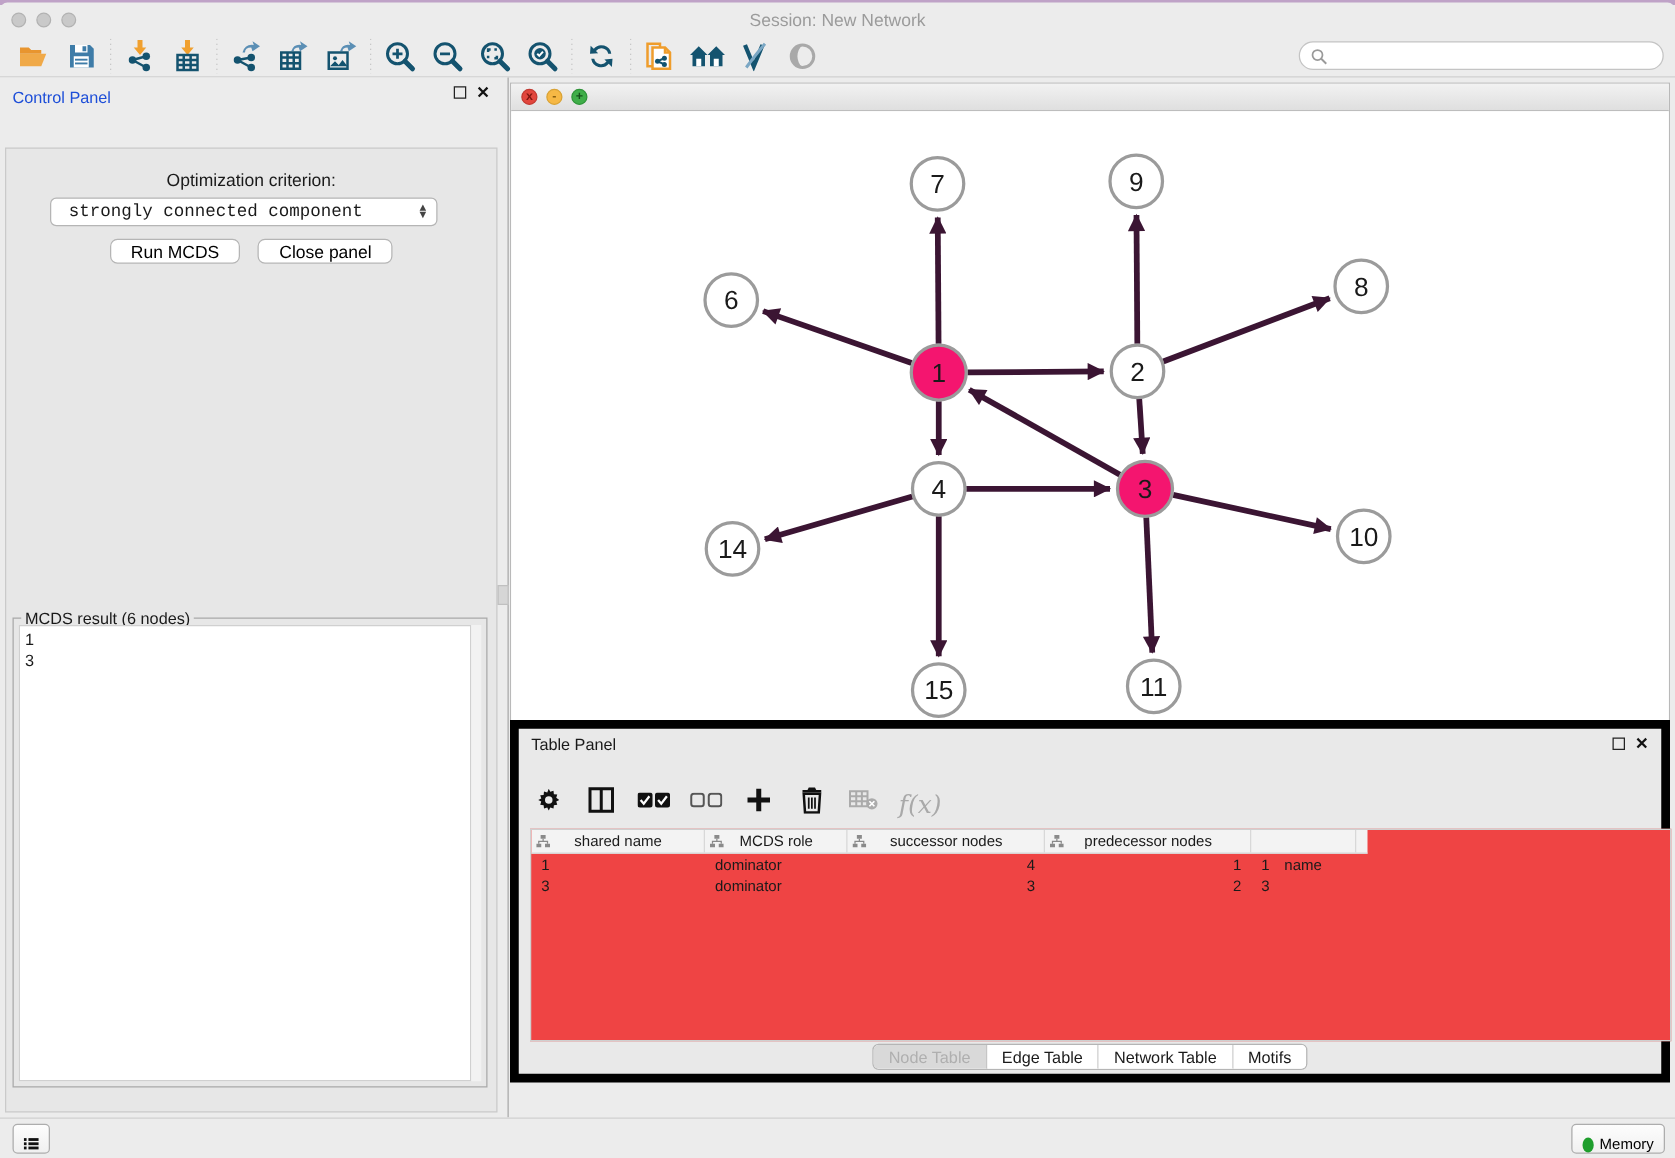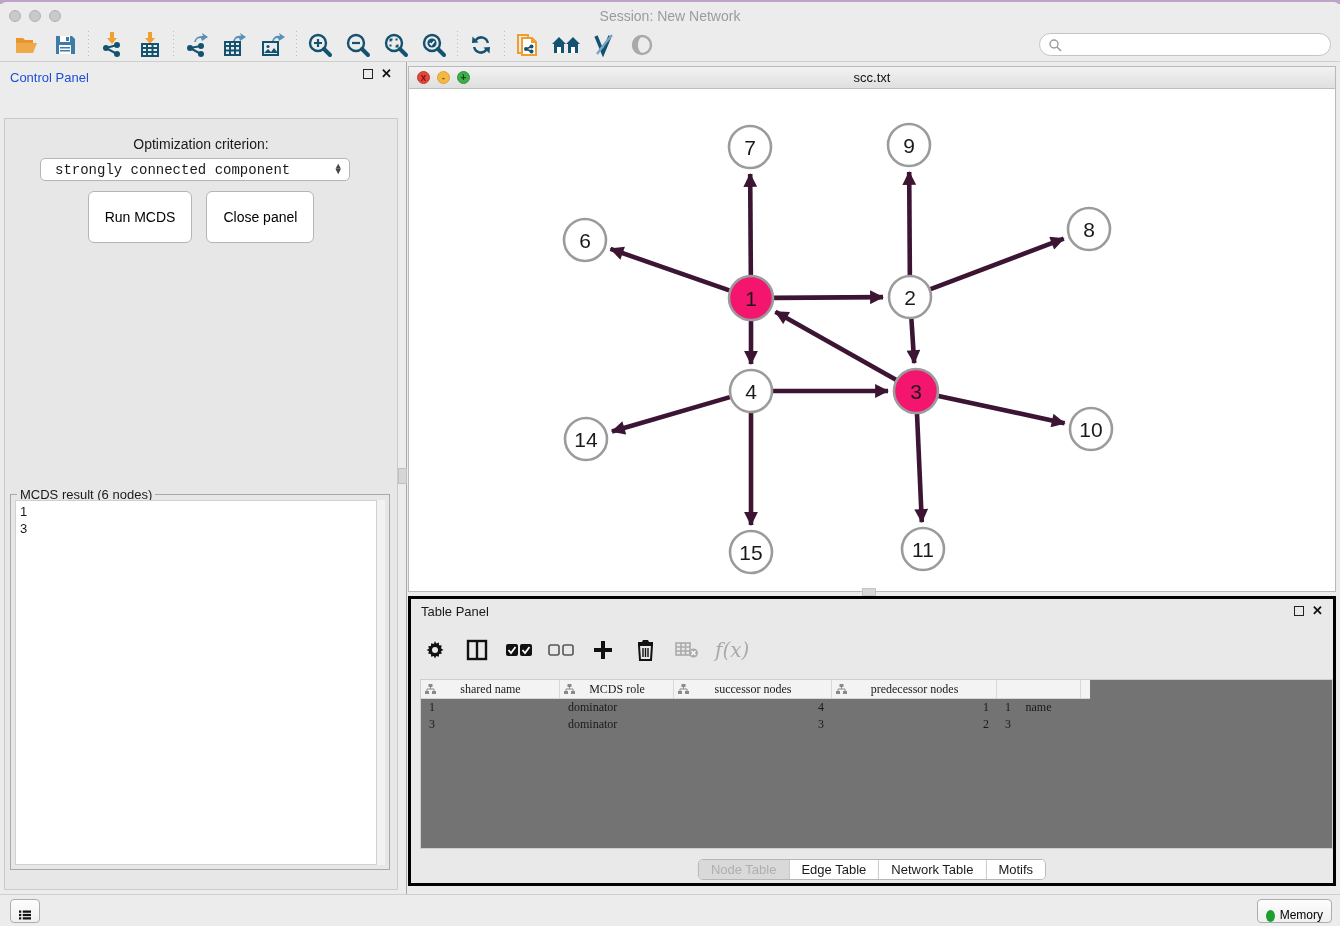--- a/index.html
+++ b/index.html
@@ -29,21 +29,21 @@
   .cp-tabs { position:absolute; top:35px; left:77px; height:21px; display:flex; border:1px solid #ABABAB; border-radius:4px; overflow:hidden; background:#FFF; }
   .cp-tab { padding:2px 12px; font-size:13px; background:#FFF; border-right:1px solid #C4C4C4; display:flex; align-items:center; cursor:pointer; }
   .cp-tab:last-child { border-right:none; }
   .cp-tab.active { background:#DCDCDC; color:#C0C0C0; }
   .cp-content { position:absolute; top:56px; left:4px; right:4px; bottom:4px; background:#E7E7E7; border:1px solid #CACACA; }
   .opt-label { position:absolute; top:74px; left:0; width:100%; text-align:center; font-size:14px; }
   .cp-select { position:absolute; top:96px; left:40px; width:310px; height:23px; background:#FFF; border:1px solid #B5B5B5; border-radius:5px; display:flex; align-items:center; padding:0 8px 0 14px; font-size:14px; cursor:pointer;font-family:Liberation Mono, monospace; }
   .cp-select .sel-text { flex:1; }
   .stepper { display:flex; flex-direction:column; align-items:center; line-height:5px; font-size:9px; color:#444; }
   .cp-btn-row { position:absolute; top:129px; left:0; width:100%; display:flex; justify-content:center; gap:14px; }
-  .push-btn { background:#FFF; border:1px solid #B5B5B5; border-radius:6px; padding:17px 16px; font-size:14px; font-family:"Liberation Sans",sans-serif; cursor:pointer; }
+  .push-btn { background:#FFF; border:1px solid #B5B5B5; border-radius:6px; padding:1px 16px; font-size:14px; font-family:"Liberation Sans",sans-serif; cursor:pointer; }
   .result-group { position:absolute; left:10px; right:12px; top:432px; height:376px; border:1px solid #A9A9A9; background:#E7E7E7; }
   .result-label { position:absolute; top:-8px; left:6px; background:#E7E7E7; padding:0 3px; font-size:13px; }
   .result-text { position:absolute; top:5px; left:4px; right:12px; bottom:4px; background:#FFF; border:1px solid #D0D0D0; font-size:13px; padding:2px 4px; white-space:pre; overflow:hidden; line-height:17px; }
   .result-scroll { position:absolute; top:5px; right:4px; bottom:4px; width:8px; background:#F2F2F2; }
 
   
   .v-divider { position:absolute; left:402px; top:62px; bottom:32px; width:5px; background:#ECECEC; border-right:1px solid #A8A8A8; }
   .v-grip { position:absolute; left:398px; top:468px; width:9px; height:16px; background:#D6D6D6; border:1px solid #C0C0C0; }
   .h-grip { position:absolute; left:862px; top:588px; width:14px; height:8px; background:#D6D6D6; border:1px solid #C5C5C5; }
 
@@ -52,26 +52,26 @@
   .net-titlebar { position:absolute; top:0; left:0; right:0; height:22px; background:linear-gradient(#F2F2F2,#DFDFDF); border-bottom:1px solid #BDBDBD; }
   .net-traffic { position:absolute; left:8px; top:4px; display:flex; gap:7px; }
   .mini-dot { width:13px; height:13px; border-radius:50%; font-size:10px; font-weight:bold; display:flex; align-items:center; justify-content:center; line-height:11px; }
   .mini-red { background:#E2463D; color:#7E1510; border:1px solid #C23B33; }
   .mini-yellow { background:#F6B845; color:#8A6010; border:1px solid #D9A336; }
   .mini-green { background:#3FAE49; color:#14501A; border:1px solid #2F9439; }
   .net-title { position:absolute; top:3px; left:0; right:0; text-align:center; font-size:13px; color:#111; }
   .net-canvas { position:absolute; top:22px; left:0; width:926px; height:502px; background:#FFF; }
 
   
-  .table-panel { position:absolute; left:408px; top:596px; width:928px; height:290px; background:#E9E9E9; border:3px solid #000000; }
+  .table-panel { position:absolute; left:408px; top:576px; width:928px; height:290px; background:#E9E9E9; border:7px solid #000000; }
   .tp-header { position:absolute; top:5px; left:10px; font-size:13px; }
-  .tp-toolbar { position:absolute; top:30px; left:10px; height:42px; display:flex; align-items:center; gap:14px; }
+  .tp-toolbar { position:absolute; top:30px; left:10px; height:42px; display:flex; align-items:flex-end; gap:14px; }
   .tp-tool { background:none; border:none; display:flex; align-items:center; justify-content:center; width:28px; height:30px; cursor:pointer; }
   .fx-label { font-family:"DejaVu Serif", serif; font-style:italic; font-size:20px; color:#A9A9A9; }
-  .tp-table { position:absolute; top:80px; left:9px; width:913px; height:170px; background:#737373; border:1px solid #CFCFCF; overflow:hidden;font-family:Liberation Serif, serif; }
+  .tp-table { position:absolute; top:80px; left:9px; width:913px; height:170px; background:#ef4444; border:1px solid #CFCFCF; overflow:hidden; }
   .tp-head-row { display:flex; height:19px; background:#F3F3F3; border-bottom:1px solid #D5D5D5; width:669px; }
   .tp-col { display:flex; align-items:center; border-right:1px solid #D8D8D8; font-size:12px; position:relative; }
   .tp-col .col-title { flex:1; text-align:center; padding-right:14px; }
   .tp-col.no-icon .col-title { padding-right:0;margin-top:37px; }
   .tree-ico { margin-left:4px; flex:0 0 auto; }
   .tp-row { display:flex; height:17px; font-size:12px; align-items:center; width:669px; }
   .tp-cell { padding:0 8px; overflow:hidden; white-space:nowrap; }
   .tp-tabs { position:absolute; bottom:3px; left:50%; transform:translateX(-50%); display:flex; border:1px solid #B5B5B5; border-radius:5px; overflow:hidden; background:#FFF; height:21px; }
   .tp-tab { padding:2px 12px; font-size:13px; border-right:1px solid #C4C4C4; display:flex; align-items:center; background:#FFF; cursor:pointer; }
   .tp-tab:last-child { border-right:none; }
@@ -270,21 +270,20 @@
 <div class="v-divider"></div>
 <div class="v-grip"></div>
 
 <div class="net-window">
   <div class="net-titlebar">
     <div class="net-traffic">
       <span class="mini-dot mini-red">x</span>
       <span class="mini-dot mini-yellow">-</span>
       <span class="mini-dot mini-green">+</span>
     </div>
-    <div class="net-title">scc.txt</div>
   </div>
   <svg class="net-canvas" viewBox="0 0 926 502">
       <defs>
         <marker id="arr" viewBox="0 0 3 3" markerWidth="3.2" markerHeight="3" refX="2.8" refY="1.5" orient="auto">
           <path d="M0,0 L3,1.5 L0,3 z" fill="#3B1533"></path>
         </marker>
       </defs>
       <line x1="341.84768545925334" y1="186.0005043472541" x2="341.1788040260939" y2="84.99940794017996" stroke="#3B1533" stroke-width="4.6" marker-end="url(#arr)"></line>
       <line x1="320.28718253123094" y1="201.4135938964542" x2="201.48895963725064" y2="159.90578107807553" stroke="#3B1533" stroke-width="4.6" marker-end="url(#arr)"></line>
       <line x1="364.9995451264251" y1="208.85534877278977" x2="474.00053398202266" y2="208.1698079623772" stroke="#3B1533" stroke-width="4.6" marker-end="url(#arr)"></line>

